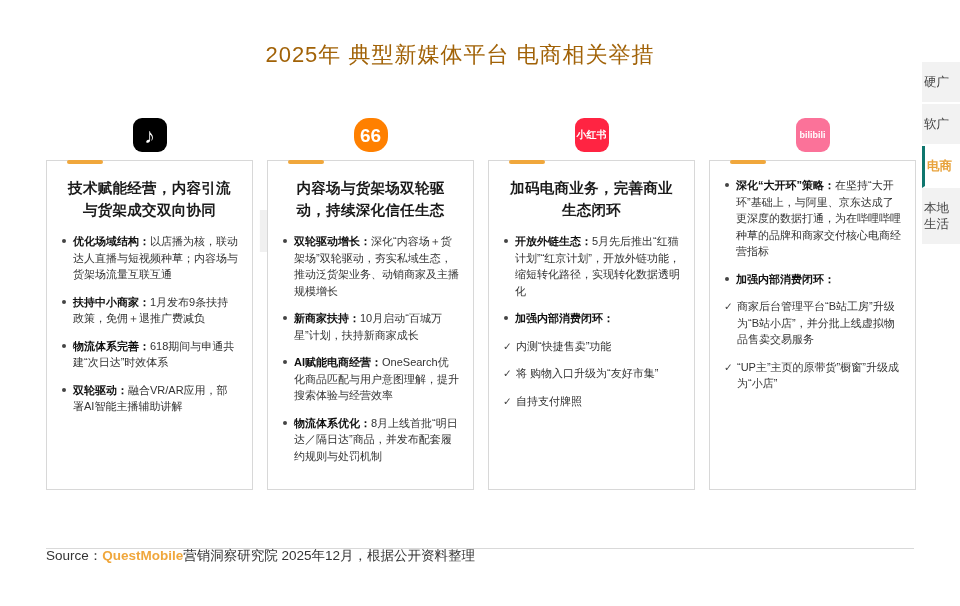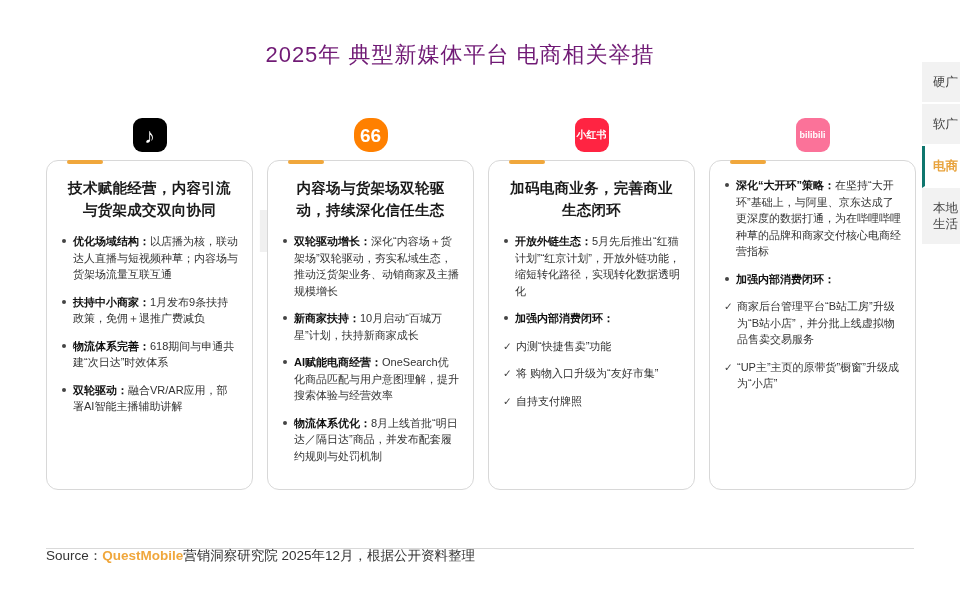--- a/index.html
+++ b/index.html
@@ -32,40 +32,40 @@
     white-space: nowrap;
     z-index: 0;
     user-select: none;
   }
   .title {
     position: absolute;
     left: 0; top: 40px;
     width: 920px;
     text-align: center;
     font-size: 22px;
-    color: #701a75;
+    color: #a16207;
     letter-spacing: 1px;
     z-index: 2;
   }
   
   .sidetabs {
     position: absolute;
     right: 0;
     top: 62px;
     width: 38px;
     z-index: 5;
   }
   .sidetab {
     width: 38px;
     box-sizing: border-box;
     background: #f2f2f2;
     color: #444;
     font-size: 12.5px;
     line-height: 16px;
-    text-align: right;
+    text-align: left;
     padding: 12px 2px;
     border-bottom: 2px solid #ffffff;
     letter-spacing: 0px;
   }
   .sidetab.active {
     background: #ffffff;
     color: #e8a33d;
     border-left: 3px solid #0f766e;
     font-weight: bold;
   }
@@ -78,21 +78,21 @@
     height: 330px;
     display: flex;
     gap: 14px;
     z-index: 2;
   }
   .card {
     position: relative;
     width: 207px;
     background: #ffffff;
     border: 1px solid #d8d8d8;
-    border-radius: 12px;
+    border-radius: 0;
     box-sizing: border-box;
     padding: 16px 14px 10px 14px;
   }
   .card-accent {
     position: absolute;
     left: 20px;
     top: -1px;
     width: 36px;
     height: 4px;
     border-radius: 2px;

